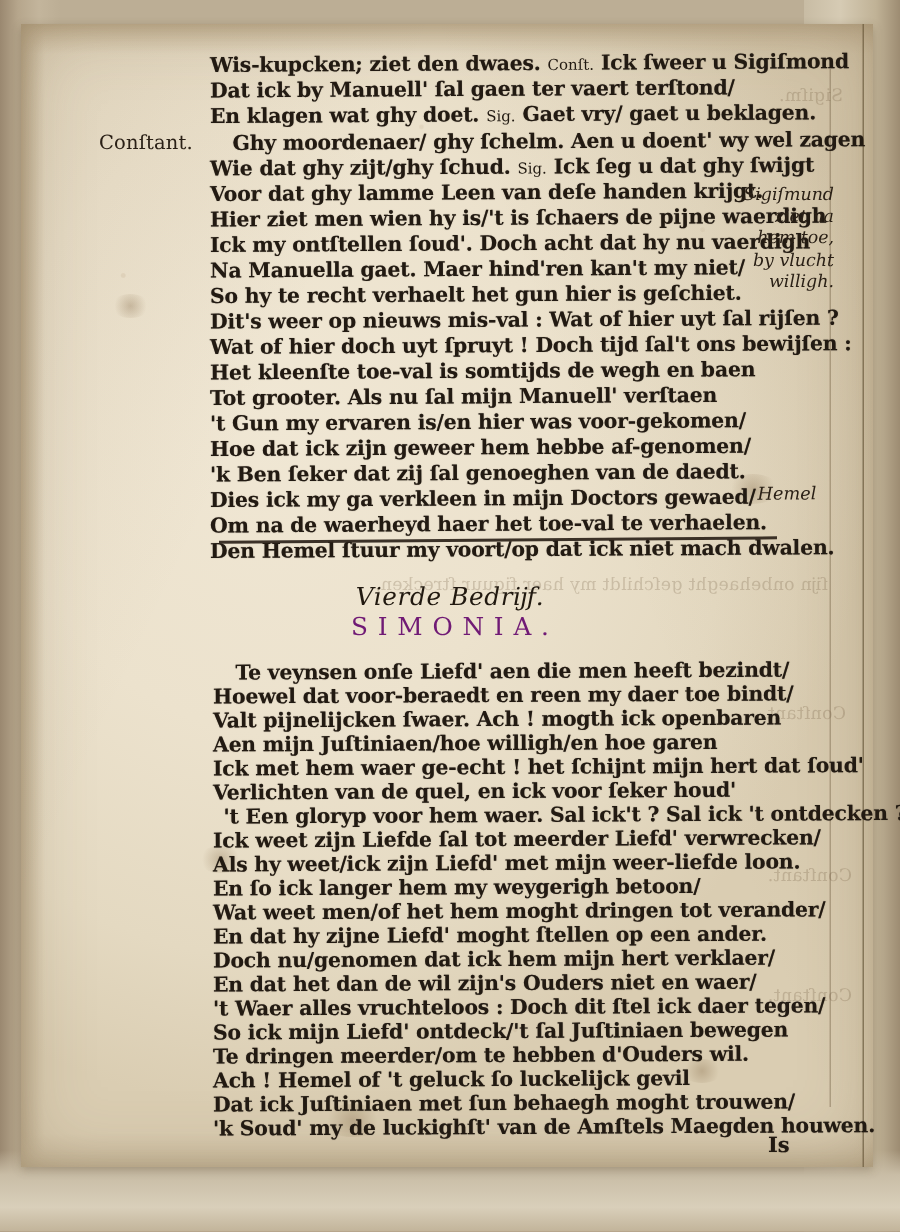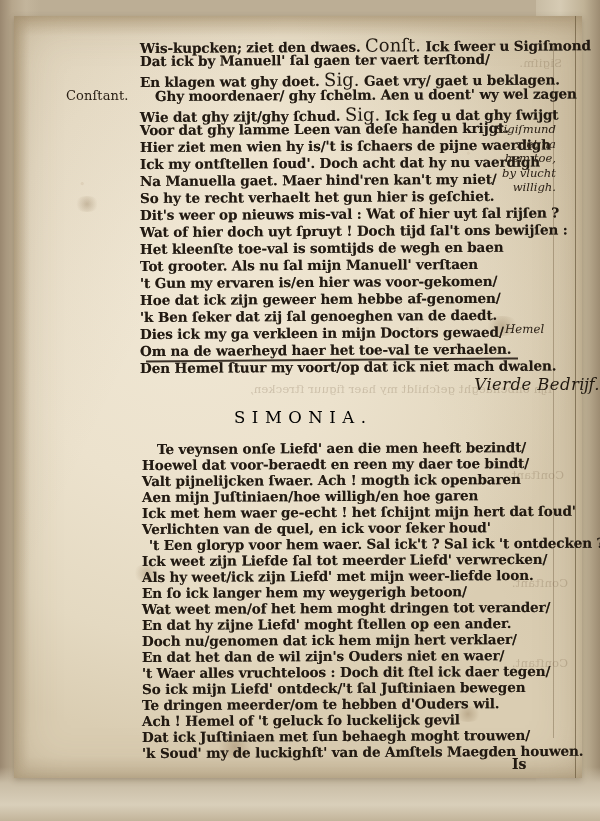--- a/index.html
+++ b/index.html
@@ -156,21 +156,21 @@
     font-family: "DejaVu Serif", serif;
     font-weight: 700;
     font-size: 13.6px;
     letter-spacing: -0.15px;
     text-shadow: 0 0 .6px rgba(34,26,18,.55);
     transform-origin: left center;
   }
   .line .rom {
     font-weight: 400;
     font-style: normal;
-    font-size: 18px;
+    font-size: 10px;
     letter-spacing: 0;
     text-shadow: none;
     margin-top: 32px;
   }
 
   
   .speaker {
     position: absolute;
     color: #2a2016;
     font-family: "DejaVu Serif", serif;
@@ -223,21 +223,21 @@
     font-family: "DejaVu Serif", serif;
     font-style: italic;
     font-weight: 400;
     font-size: 16.5px;
     letter-spacing: .4px;
   }
   .scene-heading {
     position: absolute;
     left: 0; right: 0;
     text-align: center;
-    color: #000000;
+    color: #701a75;
     font-family: "DejaVu Serif", serif;
     font-weight: 400;
     font-size: 16.5px;
     letter-spacing: 6.5px;
     text-indent: 6.5px;
   }
 
   
   .catchword {
     position: absolute;
@@ -345,21 +345,21 @@
       <div>ziet na</div>
       <div>hem toe,</div>
       <div>by vlucht</div>
       <div>willigh.</div>
     </div>
 
     <div class="inline-note" style="left:505px; top:322px; transform:rotate(-0.35deg);">Hemel</div>
 
     <div class="rule" style="left:146px; top:359px; width:372px; transform:rotate(-0.45deg);"></div>
 
-    <div class="act-heading" style="top:375px;text-align:right;">Vierde Bedrĳf.</div>
+    <div class="act-heading" style="top:388px;">Vierde Bedrĳf.</div>
     <div class="scene-heading" style="top:408px;">SIMONIA.</div>
 
     <div class="line" style="left:157px; top:441px; transform:rotate(-0.3deg);">Te veynsen onſe Liefd' aen die men heeft bezindt/</div>
     <div class="line" style="left:142px; top:457px; transform:rotate(-0.3deg);">Hoewel dat voor-beraedt en reen my daer toe bindt/</div>
     <div class="line" style="left:142px; top:473px; transform:rotate(-0.3deg);">Valt pĳnelĳcken ſwaer. Ach ! mogth ick openbaren</div>
     <div class="line" style="left:142px; top:489px; transform:rotate(-0.3deg);">Aen mĳn Juſtiniaen/hoe willigh/en hoe garen</div>
     <div class="line" style="left:142px; top:505px; transform:rotate(-0.3deg);">Ick met hem waer ge-echt ! het ſchĳnt mĳn hert dat ſoud'</div>
     <div class="line" style="left:142px; top:521px; transform:rotate(-0.3deg);">Verlichten van de quel, en ick voor ſeker houd'</div>
     <div class="line" style="left:149px; top:537px; transform:rotate(-0.3deg);">'t Een gloryp voor hem waer. Sal ick't ? Sal ick 't ontdecken ?</div>
     <div class="line" style="left:142px; top:553px; transform:rotate(-0.3deg);">Ick weet zĳn Liefde ſal tot meerder Liefd' verwrecken/</div>

